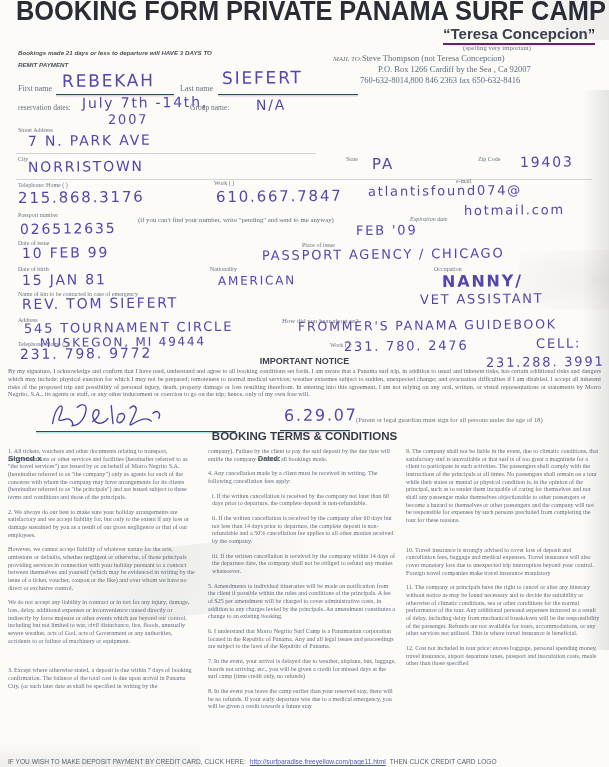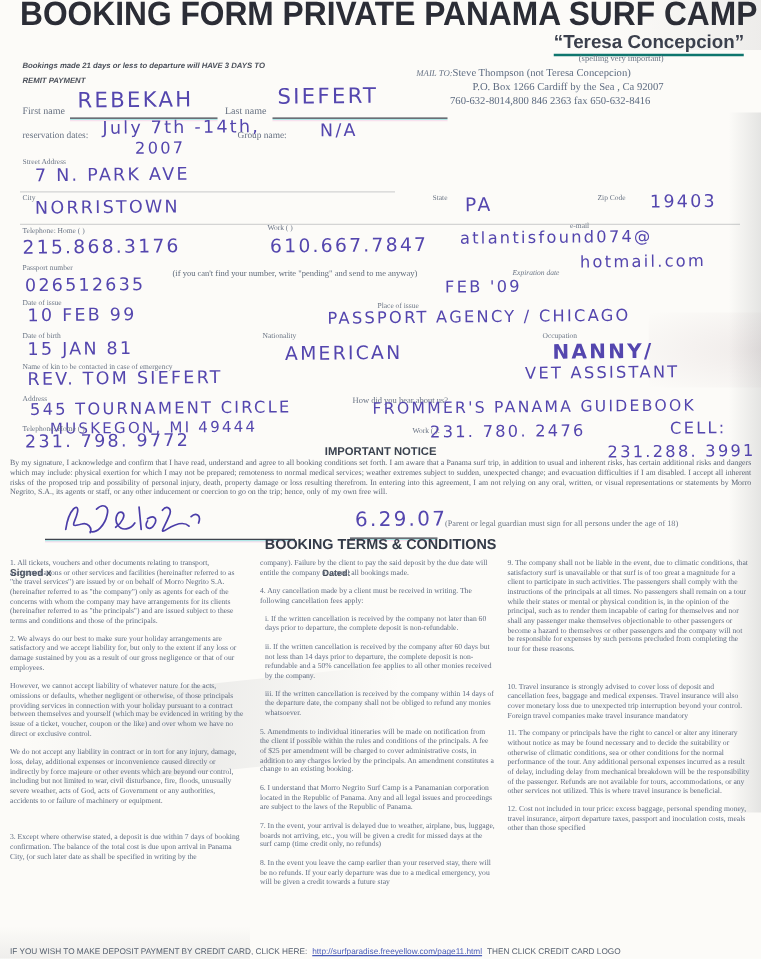--- a/index.html
+++ b/index.html
@@ -11,21 +11,21 @@
   .art-smear{left:-20px;top:545px;width:420px;height:70px;background:linear-gradient(100deg,rgba(110,115,120,0) 10%,rgba(110,115,120,0.10) 45%,rgba(110,115,120,0) 80%);transform:rotate(-6deg);}
   .art-topright{right:0;top:0;width:120px;height:40px;background:linear-gradient(to left,rgba(130,130,135,0.12),rgba(130,130,135,0));}
   .art-botleft{left:0;bottom:0;width:200px;height:26px;background:linear-gradient(to top,rgba(120,120,125,0.10),rgba(120,120,125,0));}
   .art-midright{right:0;top:250px;width:90px;height:60px;background:radial-gradient(ellipse at right,rgba(150,120,130,0.12),rgba(150,120,130,0));}
 
   .abs{position:absolute;}
   .title{font-family:"Liberation Sans",sans-serif;font-weight:bold;font-size:27px;letter-spacing:0px;
          color:#2b2d36;transform:scaleX(0.94);transform-origin:left;white-space:nowrap;}
   .boldital{font-family:"Liberation Sans",sans-serif;font-weight:bold;font-style:italic;color:#4b505a;}
   .payee{font-family:"Liberation Sans",sans-serif;font-weight:bold;font-size:15px;color:#3b404d;
-         border-bottom:2px solid #0f766e;padding-bottom:1px;white-space:nowrap;}
+         border-bottom:2px solid #701a75;padding-bottom:1px;white-space:nowrap;}
   .mailto{font-size:8.5px;color:#5d6b80;white-space:nowrap;}
   .mailto-label{font-style:italic;font-size:7px;color:#6a7587;}
   .lbl{font-size:7px;color:#667080;white-space:nowrap;}
   .lbl-sm{font-size:6px;color:#6a7484;white-space:nowrap;}
   .hint{font-size:6.8px;color:#5f6a7a;white-space:nowrap;}
   .hw{font-family:"DejaVu Sans",sans-serif;color:#5446ae;letter-spacing:1.8px;white-space:nowrap;
       transform:rotate(-0.6deg);transform-origin:left;}
   .scanline{position:absolute;height:1px;background:#3f434d;box-shadow:0 1px 0 rgba(0,190,190,0.30),0 2px 0 rgba(235,130,210,0.22);}
   .fieldline{position:absolute;height:1px;background:rgba(90,95,105,0.25);}
   .notice-title{font-family:"Liberation Sans",sans-serif;font-weight:bold;font-size:9px;color:#3a424f;}
@@ -97,21 +97,21 @@
   <div class="abs hw" style="left:20px;top:221px;font-size:14px;">026512635</div>
   <div class="abs hw" style="left:356px;top:223px;font-size:13px;">FEB '09</div>
   <div class="abs lbl-sm" style="left:18px;top:240px;">Date of issue</div>
   <div class="abs lbl-sm" style="left:302px;top:242px;">Place of issue</div>
   <div class="abs hw" style="left:22px;top:245px;font-size:14px;">10 FEB 99</div>
   <div class="abs hw" style="left:262px;top:248px;font-size:13px;">PASSPORT AGENCY / CHICAGO</div>
   <div class="abs lbl-sm" style="left:18px;top:266px;">Date of birth</div>
   <div class="abs lbl-sm" style="left:210px;top:266px;">Nationality</div>
   <div class="abs lbl-sm" style="left:434px;top:266px;">Occupation</div>
   <div class="abs hw" style="left:22px;top:272px;font-size:14px;">15 JAN 81</div>
-  <div class="abs hw" style="left:228px;top:274px;font-size:15px;">AMERICAN</div>
+  <div class="abs hw" style="left:218px;top:274px;font-size:12px;">AMERICAN</div>
   <div class="abs hw" style="left:442px;top:272px;font-size:16px;font-weight:bold;">NANNY/</div>
   <div class="abs hw" style="left:420px;top:292px;font-size:13px;">VET ASSISTANT</div>
 
   <div class="abs lbl-sm" style="left:18px;top:291px;">Name of kin to be contacted in case of emergency</div>
   <div class="abs hw" style="left:22px;top:296px;font-size:14px;">REV. TOM SIEFERT</div>
   <div class="abs lbl-sm" style="left:18px;top:317px;">Address</div>
   <div class="abs hw" style="left:24px;top:321px;font-size:13px;">545 TOURNAMENT CIRCLE</div>
   <div class="abs lbl-sm" style="left:282px;top:317px;font-size:6.8px;">How did you hear about us?</div>
   <div class="abs hw" style="left:298px;top:319px;font-size:12.5px;">FROMMER'S PANAMA GUIDEBOOK</div>
   <div class="abs hw" style="left:40px;top:336px;font-size:12px;">MUSKEGON, MI 49444</div>

